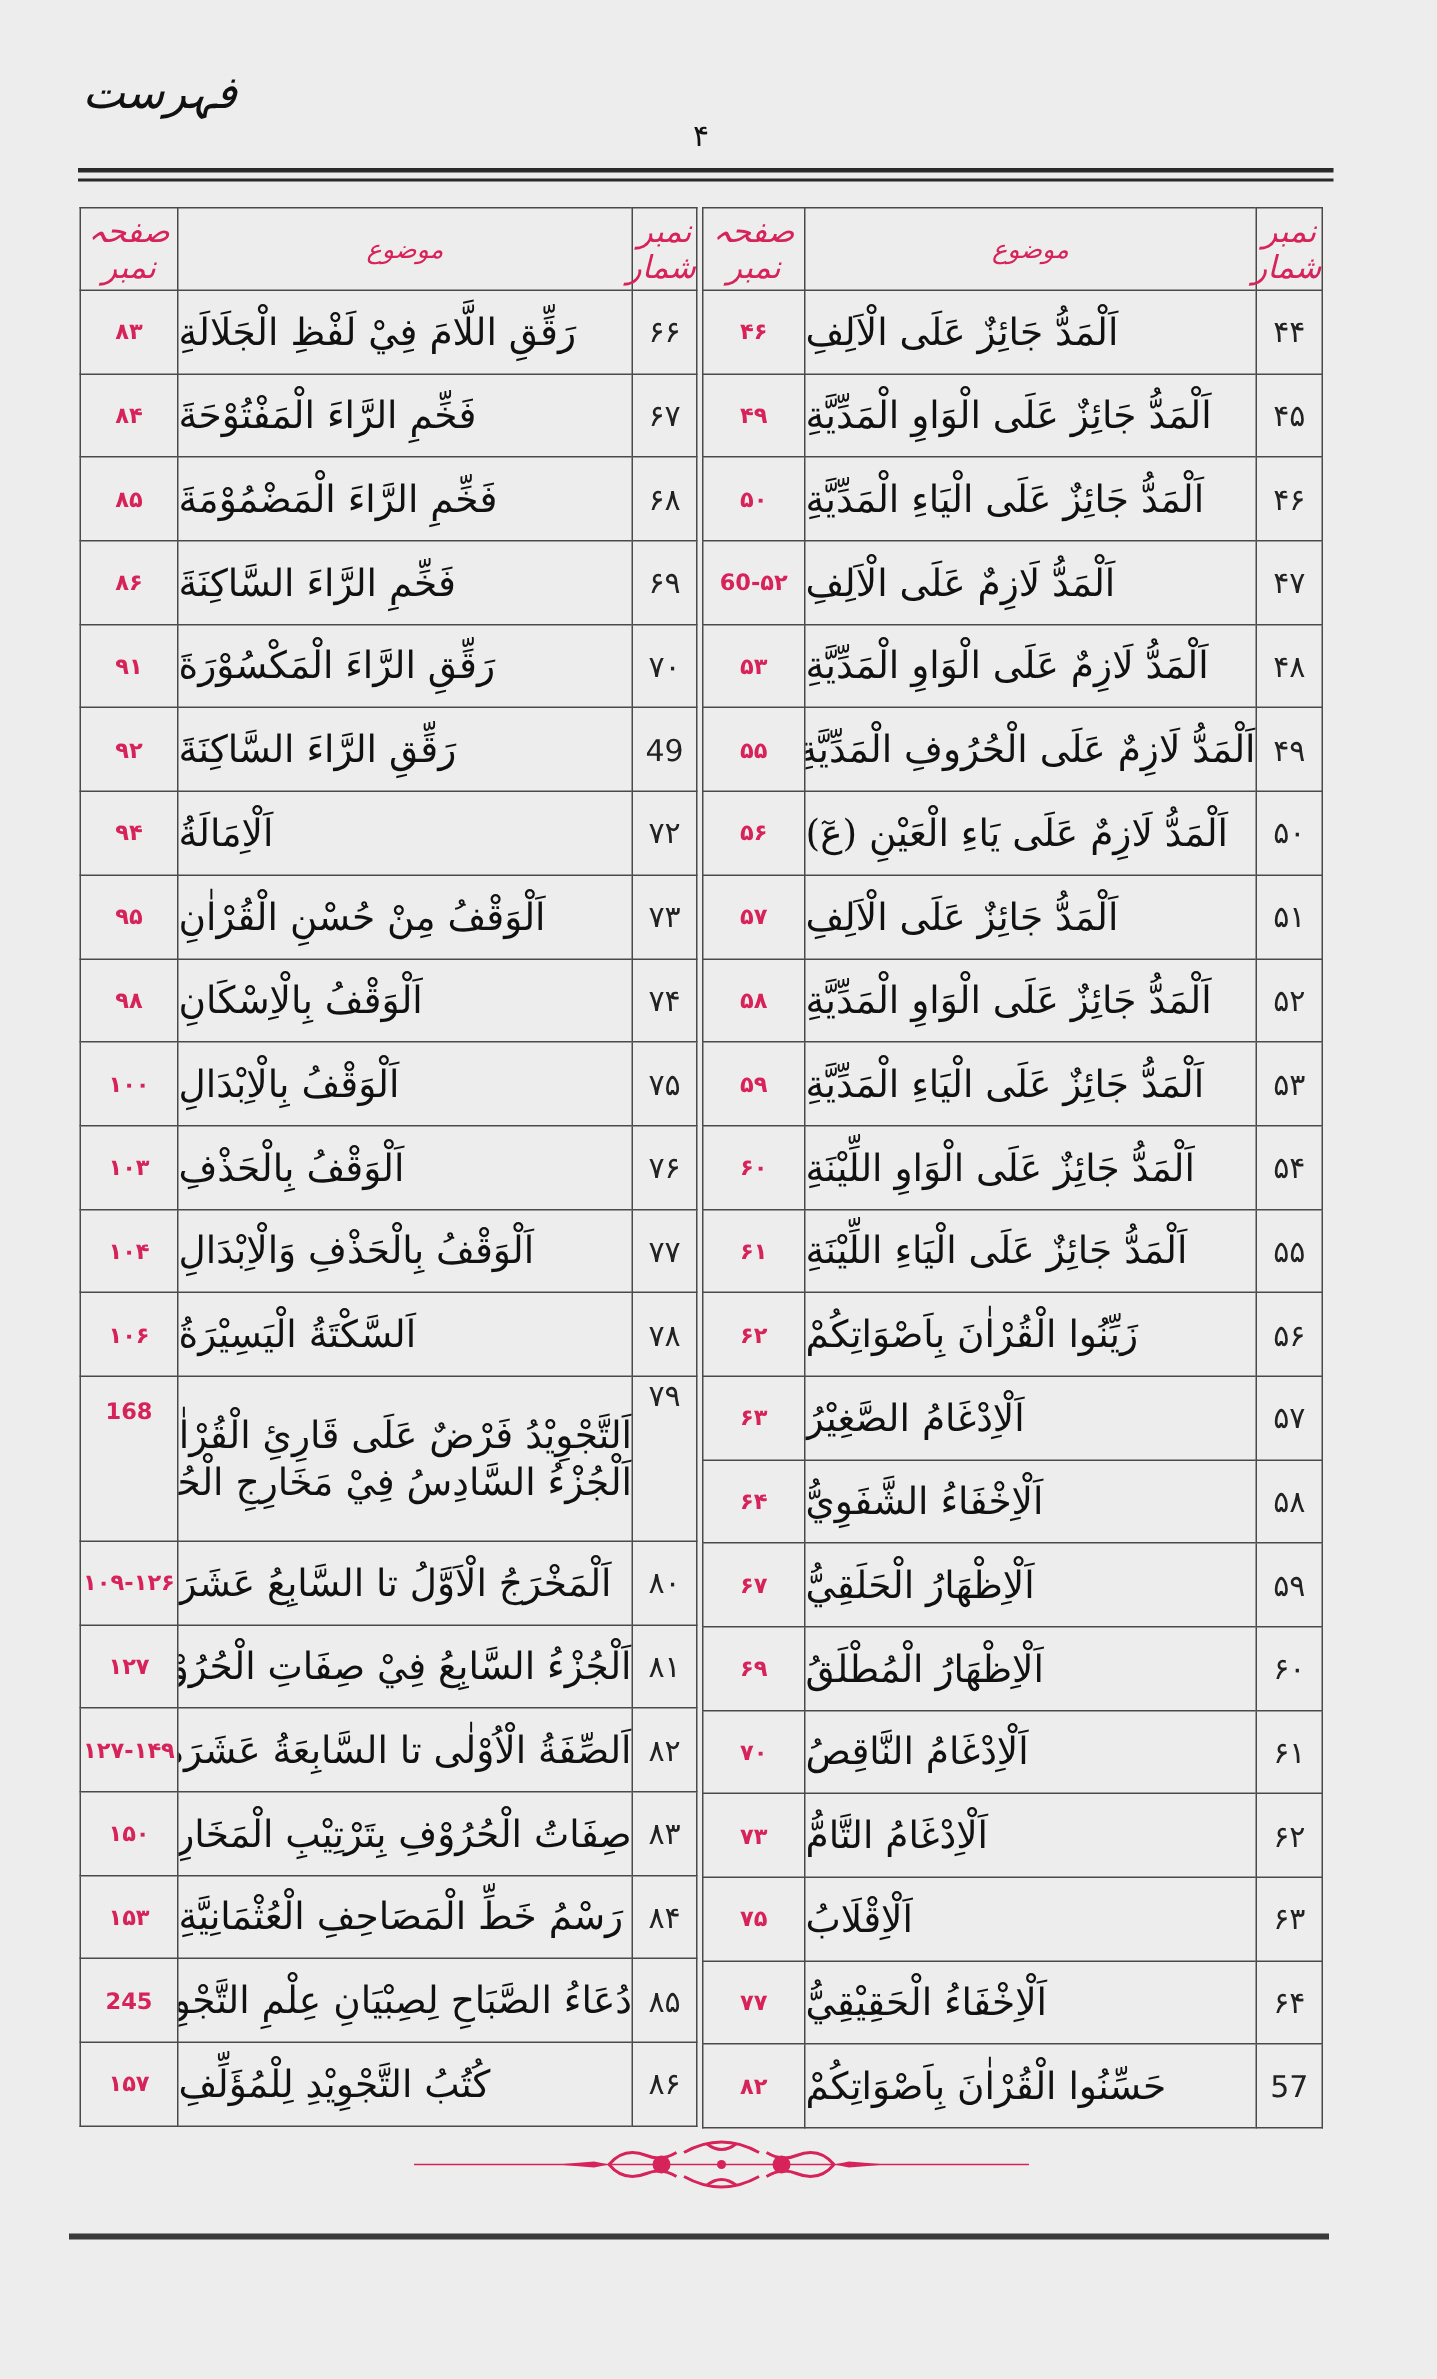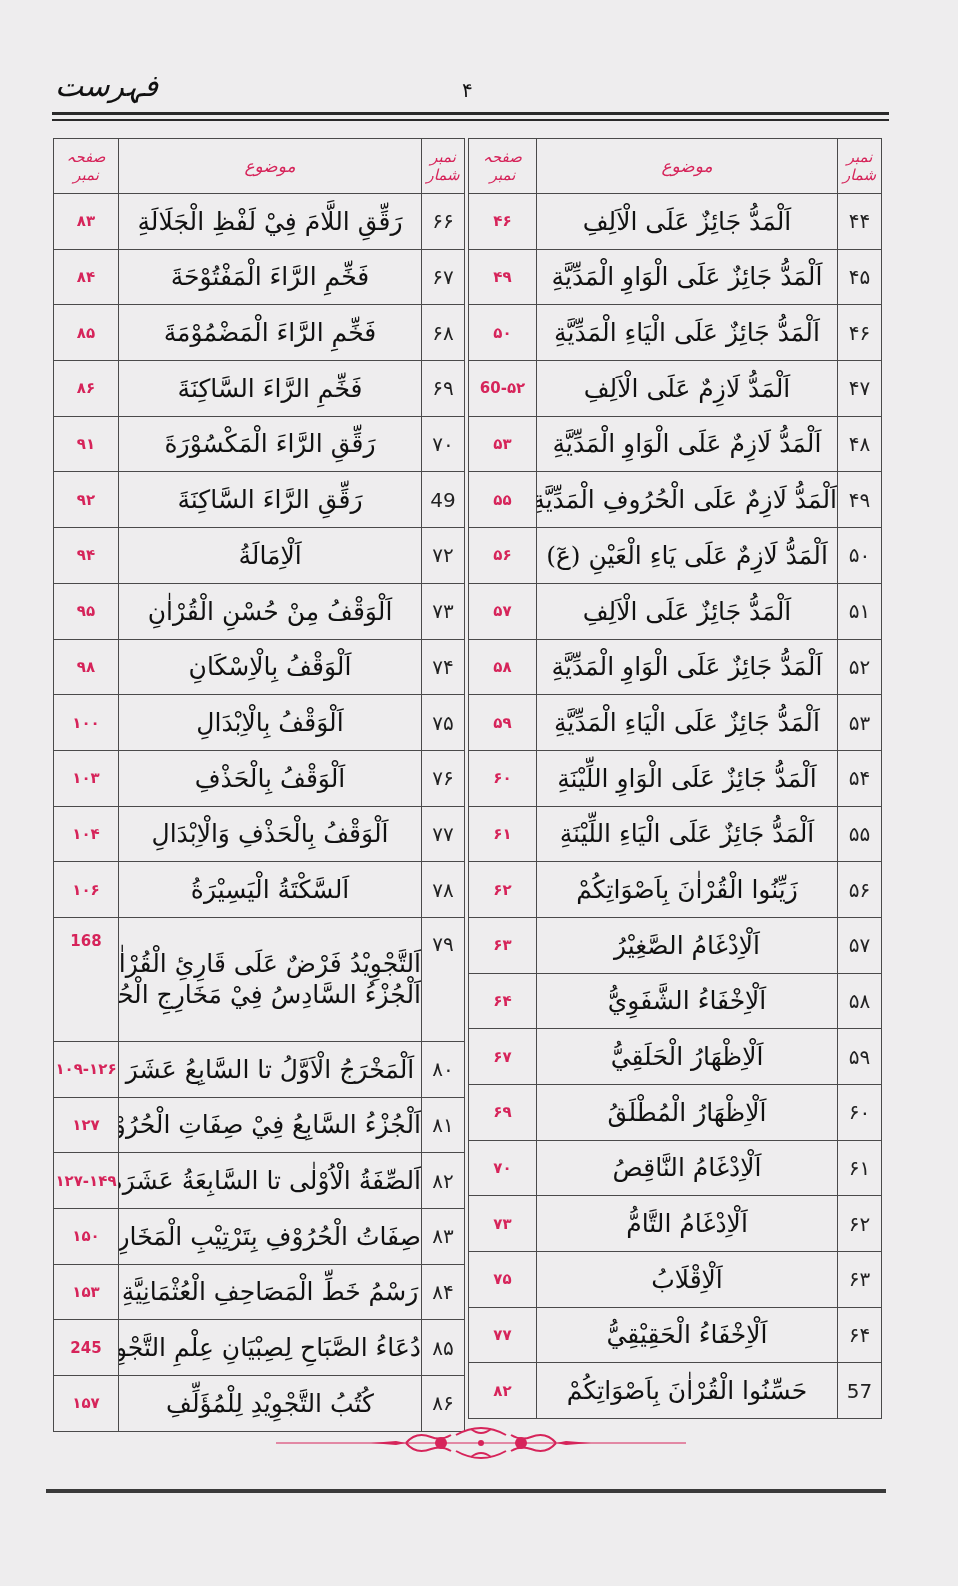--- a/index.html
+++ b/index.html
@@ -5,21 +5,21 @@
   html, body { margin: 0; padding: 0; }
   body {
     width: 958px; height: 1586px;
     background: #eeedee;
     position: relative;
     overflow: hidden;
     font-family: "DejaVu Sans", sans-serif;
     color: #1a1a1a;
   }
   .page-title {
-    position: absolute; left: 55px; top: 68px;
+    position: absolute; left: 55px; top: 44px;
     font-family: "DejaVu Serif", serif;
     font-size: 30px; font-style: italic;
     color: #111; direction: rtl;
   }
   .page-number {
     position: absolute; left: 462px; top: 78px;
     font-family: "DejaVu Serif", serif;
     font-size: 20px; color: #111;
   }
   .rule-top1 { position: absolute; left: 52px; top: 112px; width: 837px; height: 3px; background: #2a2a2a; }
@@ -36,28 +36,28 @@
     padding: 0;
     vertical-align: middle;
   }
   table.toc th {
     height: 54px;
     font-family: "DejaVu Serif", serif;
     font-style: italic;
     font-weight: normal;
     color: #d6245a;
   }
-  th.h-num, th.h-page { font-size: 15px; }
+  th.h-num, th.h-page { font-size: 21px; }
   th.h-topic { font-size: 17px; }
   table.toc td { height: 54.7px; }
   td.c-num {
     text-align: center; font-size: 20px; color: #222;
   }
   td.c-topic {
-    text-align: center; padding-right: 10px;
+    text-align: left; padding-right: 10px;
     font-family: "DejaVu Serif", serif;
     font-size: 25px; line-height: 1.25; color: #111;
     white-space: nowrap; overflow: hidden;
   }
   td.c-page {
     text-align: center; font-size: 15px; font-weight: bold; color: #d6245a;
     direction: ltr;
   }
   #toc-left { left: 53px; width: 411px; }
   #toc-right { left: 468px; width: 413px; }
@@ -345,21 +345,21 @@
         <td class="c-page">۱۰۴</td>
       </tr>
       <tr>
         <td class="c-num">۷۸</td>
         <td class="c-topic">
           <div>اَلسَّكْتَةُ الْيَسِيْرَةُ</div>
         </td>
         <td class="c-page">۱۰۶</td>
       </tr>
       <tr>
-        <td class="c-num" style="height: 109px; vertical-align: top; padding-top: 14px;">۷۹</td>
+        <td class="c-num" style="height: 109px; vertical-align: top; ">۷۹</td>
         <td class="c-topic">
           <div>اَلتَّجْوِيْدُ فَرْضٌ عَلَى قَارِئِ الْقُرْاٰنِ</div>
           <div>اَلْجُزْءُ السَّادِسُ فِيْ مَخَارِجِ الْحُرُوْفِ</div>
         </td>
         <td class="c-page" style="vertical-align: top; padding-top: 14px;">168</td>
       </tr>
       <tr>
         <td class="c-num">۸۰</td>
         <td class="c-topic">
           <div>اَلْمَخْرَجُ الْاَوَّلُ تا السَّابِعُ عَشَرَ</div>

